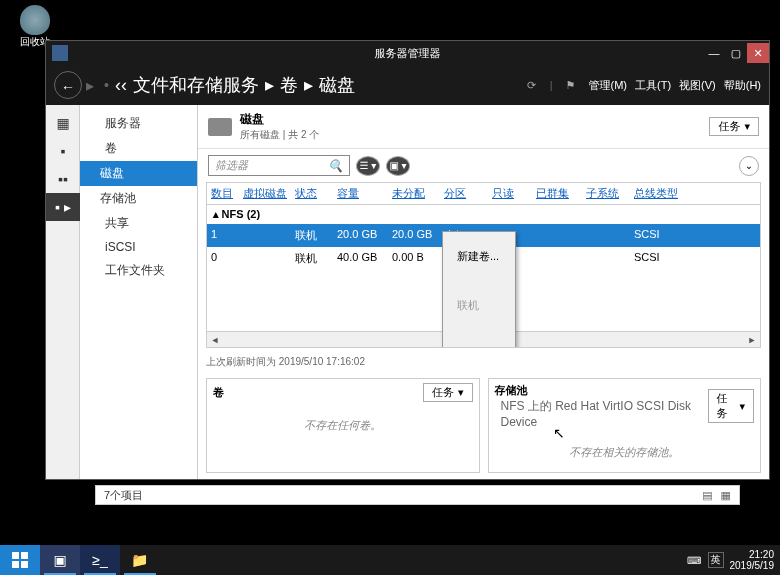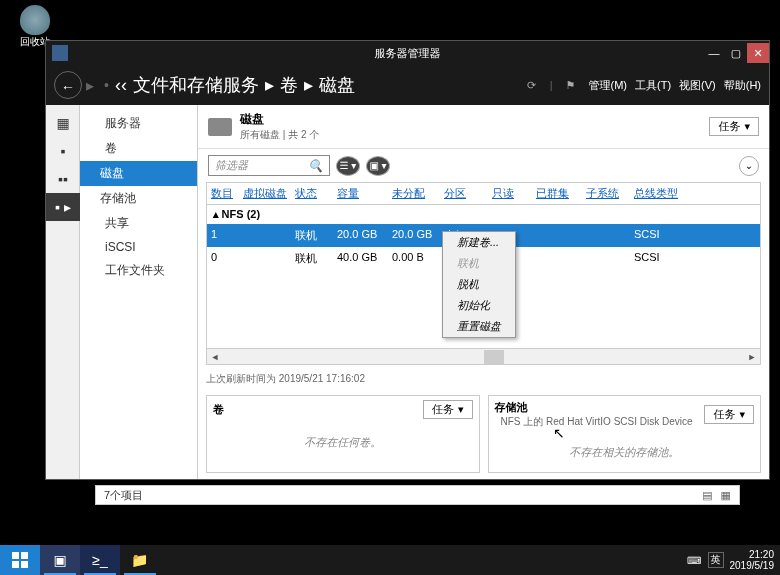--- a/index.html
+++ b/index.html
@@ -43,46 +43,46 @@
 .main { flex: 1; background: #fff; display: flex; flex-direction: column; overflow: hidden; }
 
 .panel-header { padding: 6px 10px; display: flex; align-items: center; border-bottom: 1px solid #e0e0e0; }
 .panel-header .icon { width: 24px; height: 18px; background: #888; border-radius: 2px; margin-right: 8px; }
 .panel-header .titles { flex: 1; font-size: 11px; }
 .panel-header .title { font-size: 12px; font-weight: bold; }
 .panel-header .subtitle { color: #666; font-size: 10px; }
 .task-btn { border: 1px solid #aaa; padding: 1px 8px; font-size: 11px; display: flex; align-items: center; gap: 4px; background: #fff; cursor: pointer; }
 
 .filter-row { padding: 6px 10px; display: flex; align-items: center; gap: 6px; }
-.filter-input { border: 1px solid #888; padding: 2px 6px; font-size: 11px; width: 122px; font-style: italic; color: #888; display: flex; align-items: center; justify-content: space-between; }
+.filter-input { border: 1px solid #888; padding: 2px 6px; font-size: 11px; width: 142px; font-style: italic; color: #888; display: flex; align-items: center; justify-content: space-between; }
 .filter-input .search { color: #333; font-size: 12px; }
 .mini-btn { width: 24px; height: 20px; border: 1px solid #aaa; border-radius: 50%; display: flex; align-items: center; justify-content: center; font-size: 10px; background: #444; color: #fff; }
 .expand-btn { margin-left: auto; width: 20px; height: 20px; border: 1px solid #aaa; border-radius: 50%; display: flex; align-items: center; justify-content: center; font-size: 10px; }
 
 .table-wrap { flex: 1; margin: 0 8px 4px 8px; border: 1px solid #ccc; display: flex; flex-direction: column; position: relative; overflow: hidden; }
 .table-headers { display: flex; font-size: 11px; color: #1060c0; border-bottom: 1px solid #ccc; text-decoration: underline; }
 .th { padding: 3px 4px; white-space: nowrap; }
 .group-row { padding: 3px 6px; font-size: 11px; font-weight: bold; }
 .data-row { display: flex; font-size: 11px; padding: 2px 0; }
 .data-row.selected { background: #2080d0; color: #fff; }
 .td { padding: 2px 4px; white-space: nowrap; overflow: hidden; }
 .scrollbar-h { height: 16px; background: #f0f0f0; border-top: 1px solid #ccc; position: relative; }
 .scrollbar-h .thumb { position: absolute; height: 14px; width: 20px; background: #ccc; left: 50%; top: 1px; }
 .scrollbar-h .arrow { position: absolute; width: 16px; height: 16px; display: flex; align-items: center; justify-content: center; font-size: 9px; color: #555; }
 .status-line { padding: 3px 8px; font-size: 10px; color: #666; }
 
 .context-menu { position: absolute; background: #f0f0f0; border: 1px solid #999; font-size: 11px; z-index: 100; box-shadow: 2px 2px 4px rgba(0,0,0,0.3); }
-.context-menu .item { padding: 3px 14px; cursor: pointer; font-style: italic; }
+.context-menu .item { padding: 17px 14px; cursor: pointer; }
 .context-menu .item.disabled { color: #999; }
 
 .bottom-panels { display: flex; gap: 8px; padding: 6px 8px; }
 .sub-panel { flex: 1; border: 1px solid #ccc; min-height: 60px; }
 .sub-panel-header { display: flex; justify-content: space-between; align-items: center; padding: 4px 6px; font-size: 11px; }
 .sub-panel-body { text-align: center; padding: 12px 4px; font-style: italic; color: #888; font-size: 11px; }
-.sub-panel-sub { font-size: 10px; color: #666; padding-left: 6px; text-align: center; }
+.sub-panel-sub { font-size: 12px; color: #666; padding-left: 6px; }
 
 .cursor { position: absolute; font-size: 14px; color: #000; z-index: 200; pointer-events: none; }
 
 .bottom-bar { position: absolute; width: 645px; height: 20px; top: 485px; left: 95px; background: #fff; border: 1px solid #ccc; display: flex; align-items: center; justify-content: space-between; padding: 0 8px; font-size: 11px; color: #333; }
 .bottom-bar .icons { display: flex; gap: 8px; font-size: 11px; color: #666; }
 
 .taskbar { position: absolute; bottom: 0; width: 100%; height: 30px; background: #1a1a1a; display: flex; align-items: center; }
 .start-btn { width: 40px; height: 30px; background: #2080d0; display: flex; align-items: center; justify-content: center; }
 .start-btn svg { width: 16px; height: 16px; fill: #fff; }
 .task-icon { width: 40px; height: 30px; display: flex; align-items: center; justify-content: center; font-size: 14px; color: #fff; position: relative; }
@@ -223,21 +223,21 @@
           </div>
 
           <div class="context-menu" style="top:48px; left:235px;">
             <div class="item">新建卷...</div>
             <div class="item disabled">联机</div>
             <div class="item">脱机</div>
             <div class="item">初始化</div>
             <div class="item">重置磁盘</div>
           </div>
         </div>
-        <div class="status-line">上次刷新时间为 2019/5/21 17:16:02</div>
+        <div class="status-line">上次刷新时间为 2019/5/10 17:16:02</div>
 
         <div class="bottom-panels">
           <div class="sub-panel">
             <div class="sub-panel-header">
               <span style="font-weight:bold">卷</span>
               <div class="task-btn">
                   <span>任务</span>
                   <span>▾</span>
                 </div>
             </div>

